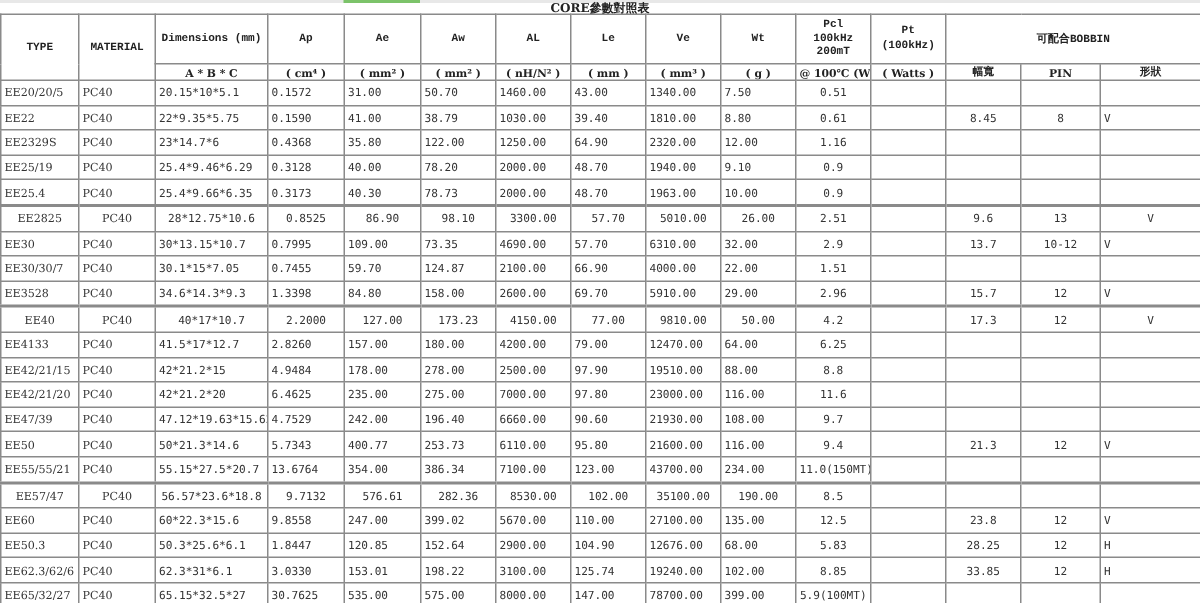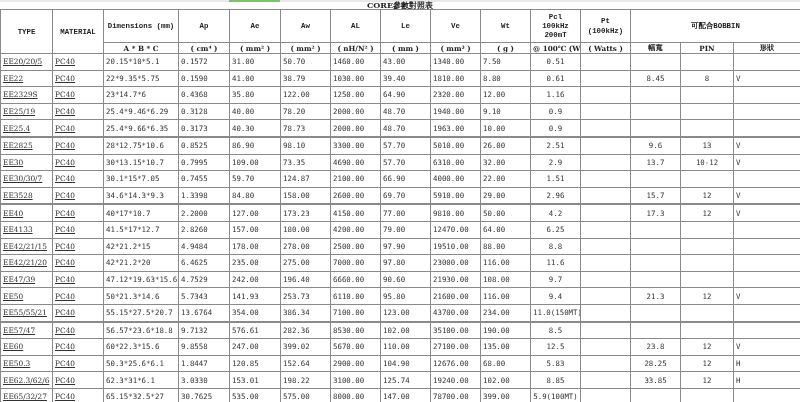--- a/index.html
+++ b/index.html
@@ -10,22 +10,22 @@
   .title { position:absolute; left:0; top:1px; width:800px; height:8px; text-align:center;
            font-size:8px; font-weight:bold; line-height:8px; letter-spacing:0; }
   table { position:absolute; left:0; top:9px; border-collapse:collapse; table-layout:fixed; width:800px; }
   td, th { border:1px solid #8a8a8a; padding:0 2px; font-size:7.4px; white-space:nowrap; overflow:hidden;
            font-family:"DejaVu Sans Mono", "Liberation Mono", monospace; font-weight:normal; }
   th { font-weight:bold; text-align:center; font-family:"DejaVu Serif", "Liberation Serif", serif; font-size:7.4px; }
   tr.h1 th { height:32px;font-family:Liberation Mono, monospace; }
   tr.h2 th { height:10px; font-size:7.2px; }
   tr.row td { height:15.6px; text-align:left; color:#333; }
   tr.row td.c { text-align:center; }
-  tr.row td.type, tr.row td.mat { font-family:"DejaVu Serif", "Liberation Serif", serif;text-decoration:underline; }
-  tr.thick td { border-top:2px solid #8a8a8a; }
+  tr.row td.type, tr.row td.mat { font-family:"DejaVu Serif", "Liberation Serif", serif; }
+  tr.thick td { border-top:2px solid #8a8a8a;text-align:center; }
 </style>
 </head>
 <body>
 
 <div class="topbar"></div>
 <div class="green-tab"></div>
 <div class="title">CORE參數對照表</div>
 
 <table>
   <colgroup>
@@ -321,21 +321,21 @@
         <td class="c"></td>
         <td class="c"></td>
         <td class="c"></td>
         <td></td>
       </tr>
       <tr class="row">
         <td class="type">EE50</td>
         <td class="mat">PC40</td>
         <td>50*21.3*14.6</td>
         <td>5.7343</td>
-        <td>141.93</td>
+        <td>400.77</td>
         <td>253.73</td>
         <td>6110.00</td>
         <td>95.80</td>
         <td>21600.00</td>
         <td>116.00</td>
         <td class="c">9.4</td>
         <td class="c"></td>
         <td class="c">21.3</td>
         <td class="c">12</td>
         <td>V</td>

